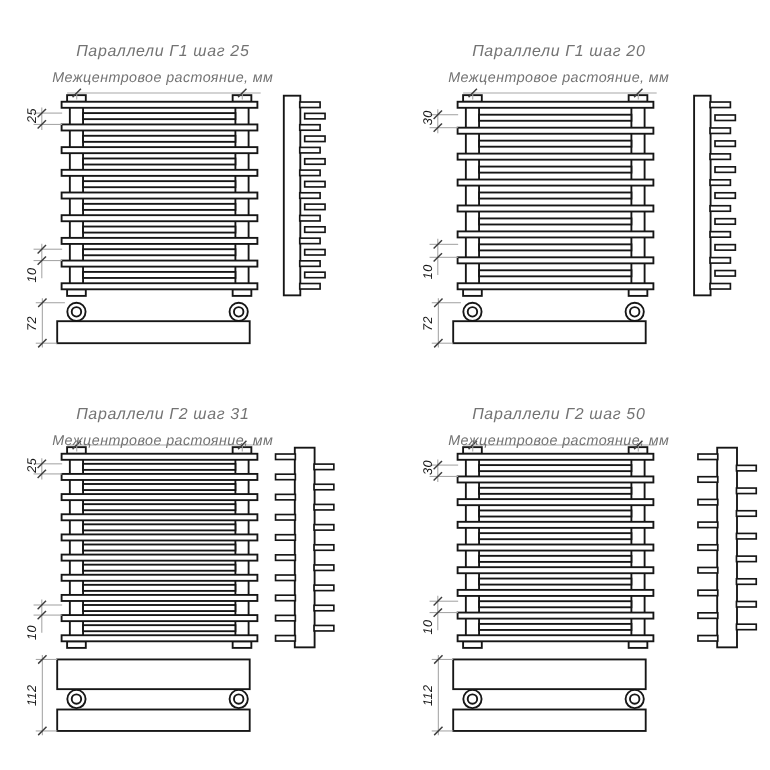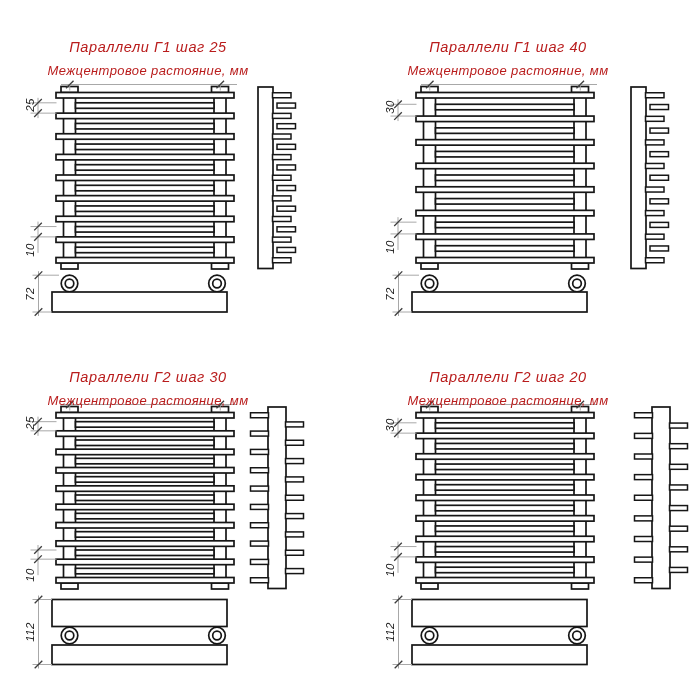--- a/index.html
+++ b/index.html
@@ -6,21 +6,21 @@
   body{width:700px;height:700px;overflow:hidden;}
   .sheet{position:relative;width:700px;height:700px;background:#ffffff;
          font-family:"Liberation Sans",sans-serif;}
   svg{position:absolute;left:0;top:0;}
   .ol{fill:#ffffff;stroke:#161616;stroke-width:1.7;}
   .st{fill:#ffffff;stroke:#161616;stroke-width:1.5;}
   .dim{stroke:#a8a8a8;stroke-width:1;fill:none;}
   .tick{stroke:#3c3c3c;stroke-width:1.3;}
   .lbl{position:absolute;transform:translate(-50%,-50%);
        font-style:italic;font-size:14.5px;letter-spacing:.6px;
-       color:#b91c1c;white-space:nowrap;}
+       color:#737373;white-space:nowrap;}
   .sub{font-size:13px;letter-spacing:.4px;}
   .vlabel{position:absolute;transform:translate(-50%,-50%) rotate(-90deg);
           font-style:italic;font-size:11.5px;letter-spacing:.4px;
           color:#161616;white-space:nowrap;}
 </style>
 </head>
 <body>
 
 <div class="sheet">
 
@@ -300,31 +300,31 @@
         <line x1="394.7" y1="668.3" x2="402.3" y2="660.7" class="tick"></line>
       </g>
   </svg>
 
   <div class="lbl" style="left:148px;top:47px;">Параллели Г1 шаг 25</div>
   <div class="lbl sub" style="left:148px;top:70px;">Межцентровое растояние, мм</div>
   <div class="vlabel" style="left:30px;top:105px;">25</div>
   <div class="vlabel" style="left:30px;top:250px;">10</div>
   <div class="vlabel" style="left:30px;top:294px;">72</div>
 
-  <div class="lbl" style="left:508px;top:47px;">Параллели Г1 шаг 40</div>
+  <div class="lbl" style="left:508px;top:47px;">Параллели Г1 шаг 20</div>
   <div class="lbl sub" style="left:508px;top:70px;">Межцентровое растояние, мм</div>
   <div class="vlabel" style="left:390px;top:107px;">30</div>
   <div class="vlabel" style="left:390px;top:247px;">10</div>
   <div class="vlabel" style="left:390px;top:294px;">72</div>
 
-  <div class="lbl" style="left:148px;top:377px;">Параллели Г2 шаг 30</div>
+  <div class="lbl" style="left:148px;top:377px;">Параллели Г2 шаг 31</div>
   <div class="lbl sub" style="left:148px;top:400px;">Межцентровое растояние, мм</div>
   <div class="vlabel" style="left:30px;top:423px;">25</div>
   <div class="vlabel" style="left:30px;top:575px;">10</div>
   <div class="vlabel" style="left:30px;top:632px;">112</div>
 
-  <div class="lbl" style="left:508px;top:377px;">Параллели Г2 шаг 20</div>
+  <div class="lbl" style="left:508px;top:377px;">Параллели Г2 шаг 50</div>
   <div class="lbl sub" style="left:508px;top:400px;">Межцентровое растояние, мм</div>
   <div class="vlabel" style="left:390px;top:425px;">30</div>
   <div class="vlabel" style="left:390px;top:570px;">10</div>
   <div class="vlabel" style="left:390px;top:632px;">112</div>
 
 </div>
 
 </body></html>

